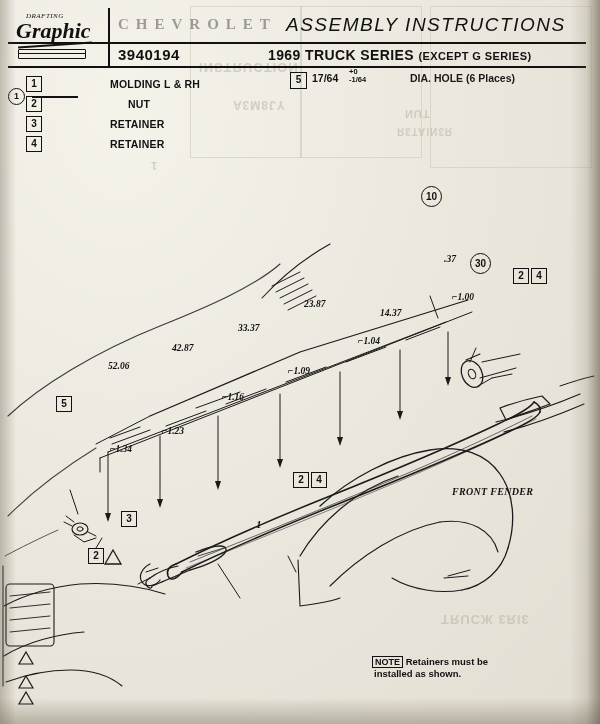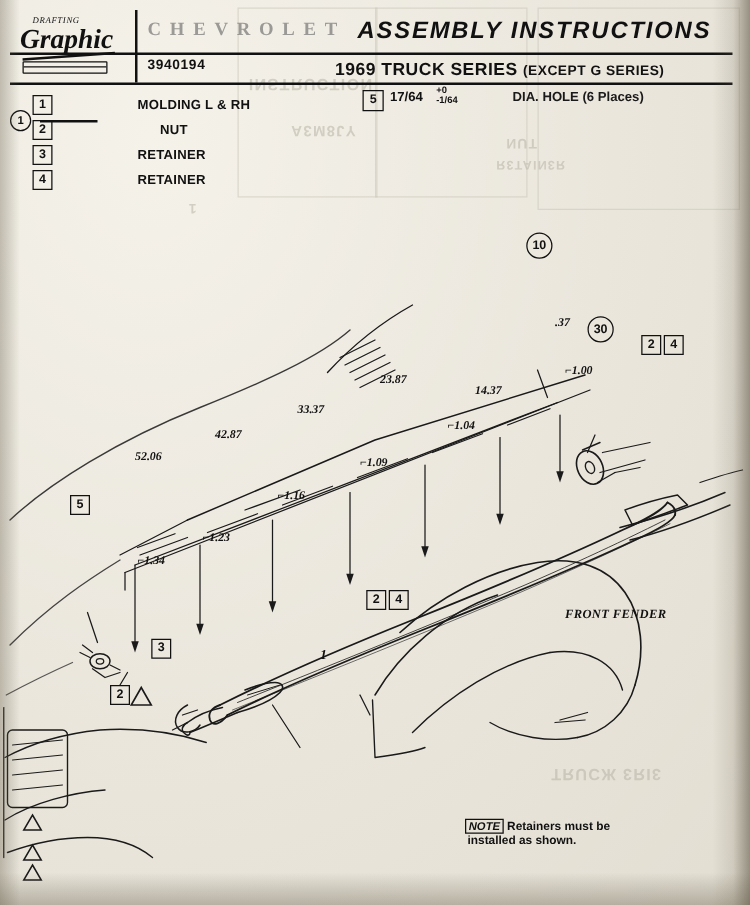--- a/index.html
+++ b/index.html
@@ -55,25 +55,25 @@
   #logo .underline{position:absolute;left:6px;top:34px;width:74px;height:2px;background:#111;transform:rotate(-4deg);}
   #logo .bar{position:absolute;left:6px;top:39px;width:66px;height:8px;border:1.5px solid #111;border-radius:1px;}
   #logo .bar:after{content:"";position:absolute;left:0;top:2.5px;width:66px;height:1.5px;background:#111;}
 
   #brand{
     position:absolute;left:118px;top:16px;font-size:15px;font-weight:bold;
     font-family:"Liberation Serif",serif;letter-spacing:7px;color:#555;
     opacity:.55;
   }
   #title{
-    position:absolute;left:286px;top:14px;font-size:19px;font-weight:bold;font-style:italic;
+    position:absolute;left:286px;top:14px;font-size:19px;font-weight:normal;font-style:italic;
     font-family:"Liberation Sans",sans-serif;letter-spacing:1.5px;color:#111;
   }
   #partno{
-    position:absolute;left:118px;top:46px;font-size:11px;font-weight:bold;
+    position:absolute;left:118px;top:46px;font-size:15px;font-weight:bold;
     font-family:"Liberation Sans",sans-serif;letter-spacing:.5px;color:#111;
   }
   #series{
     position:absolute;left:268px;top:47px;font-size:14px;font-weight:bold;
     font-family:"Liberation Sans",sans-serif;letter-spacing:.4px;color:#111;
   }
   #series .small{font-size:11px;}
 
   
   .sqbox{
@@ -108,21 +108,21 @@
     font-family:"Liberation Serif",serif;color:#111;font-weight:bold;text-align:right;
   }
   .cap{
     position:absolute;font-size:10px;font-style:italic;font-weight:bold;
     font-family:"Liberation Serif",serif;color:#111;letter-spacing:.3px;
   }
   #noteblock{
     position:absolute;left:372px;top:570px;font-size:9.5px;font-weight:bold;
     font-family:"Liberation Sans",sans-serif;color:#111;line-height:11px;
   }
-  #noteblock .tag{border:1.3px solid #111;padding:0 2px;font-size:9px;font-style:italic;}
+  #noteblock .tag{border:1.3px solid #111;padding:0 2px;font-size:9px;}
   svg{position:absolute;left:0;top:0;overflow:visible;}
 </style>
 </head>
 <body>
 
 <div id="sheet">
 
   <div class="ghostbox" style="left:190px;top:6px;width:110px;height:150px;"></div>
   <div class="ghostbox" style="left:300px;top:6px;width:120px;height:150px;"></div>
   <div class="ghostbox" style="left:430px;top:6px;width:160px;height:160px;"></div>

